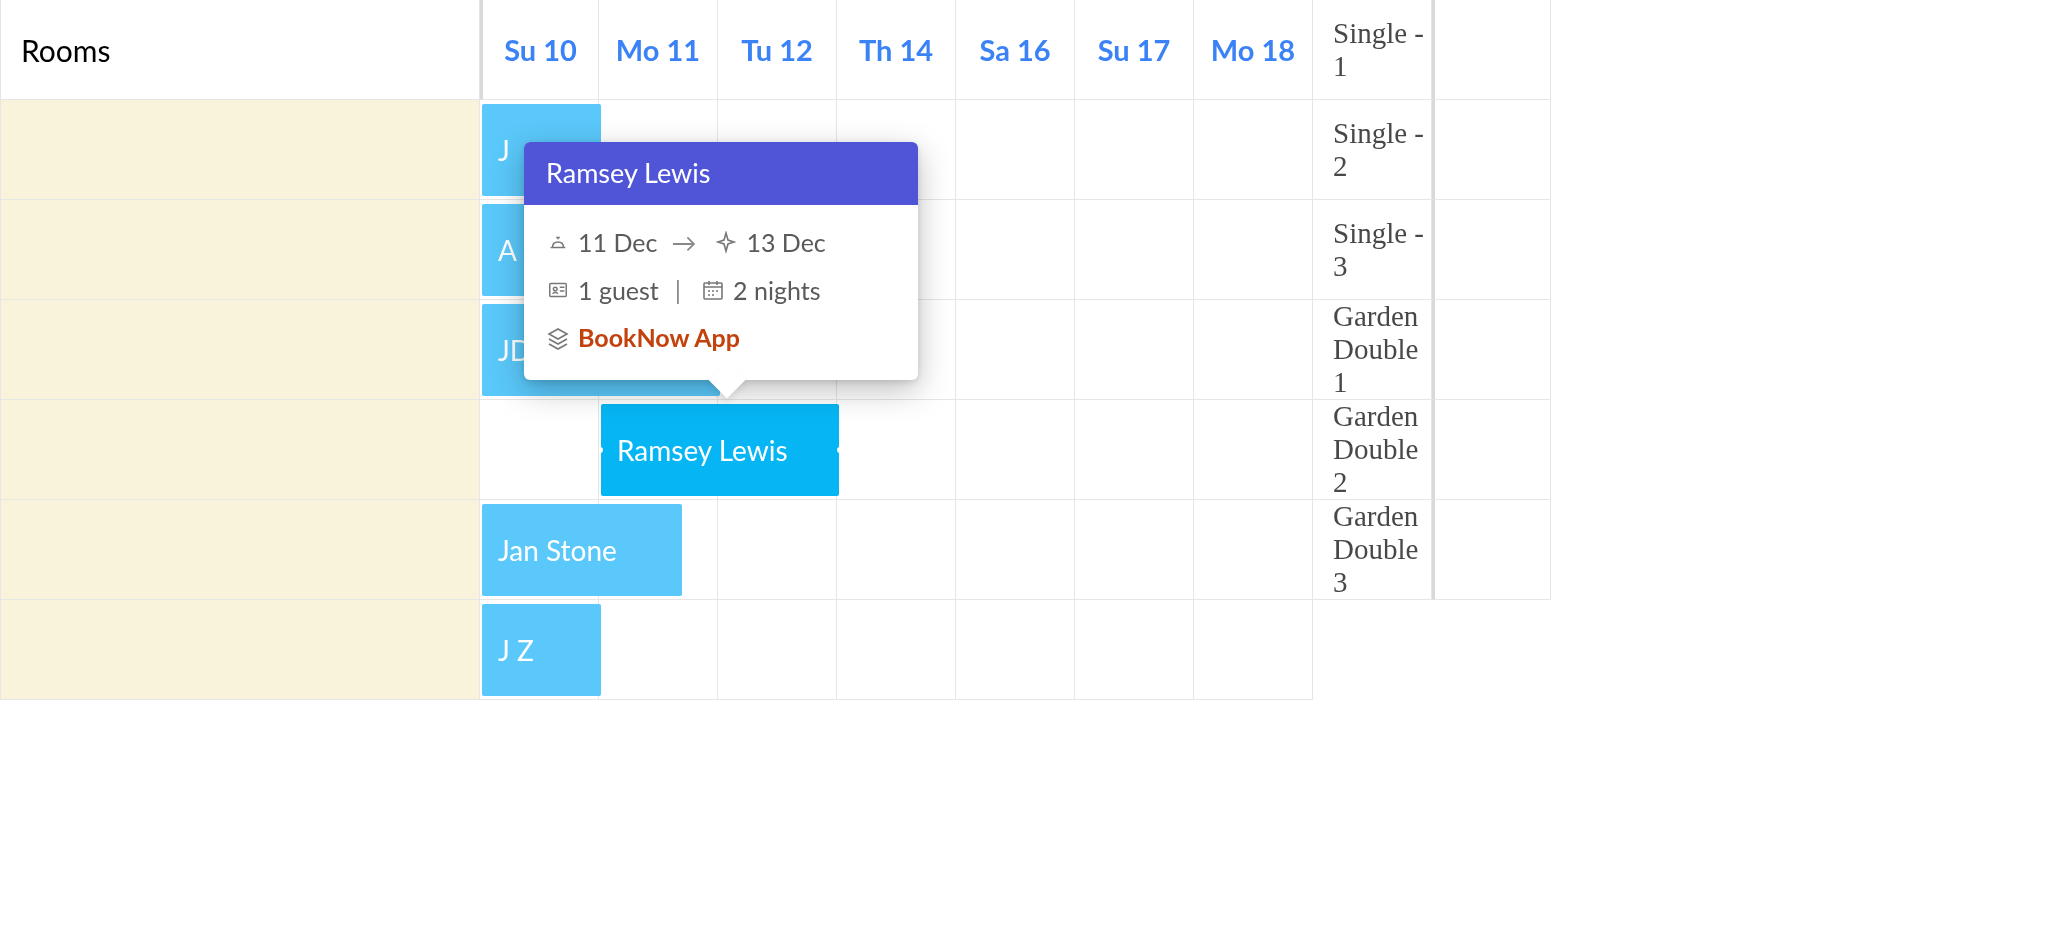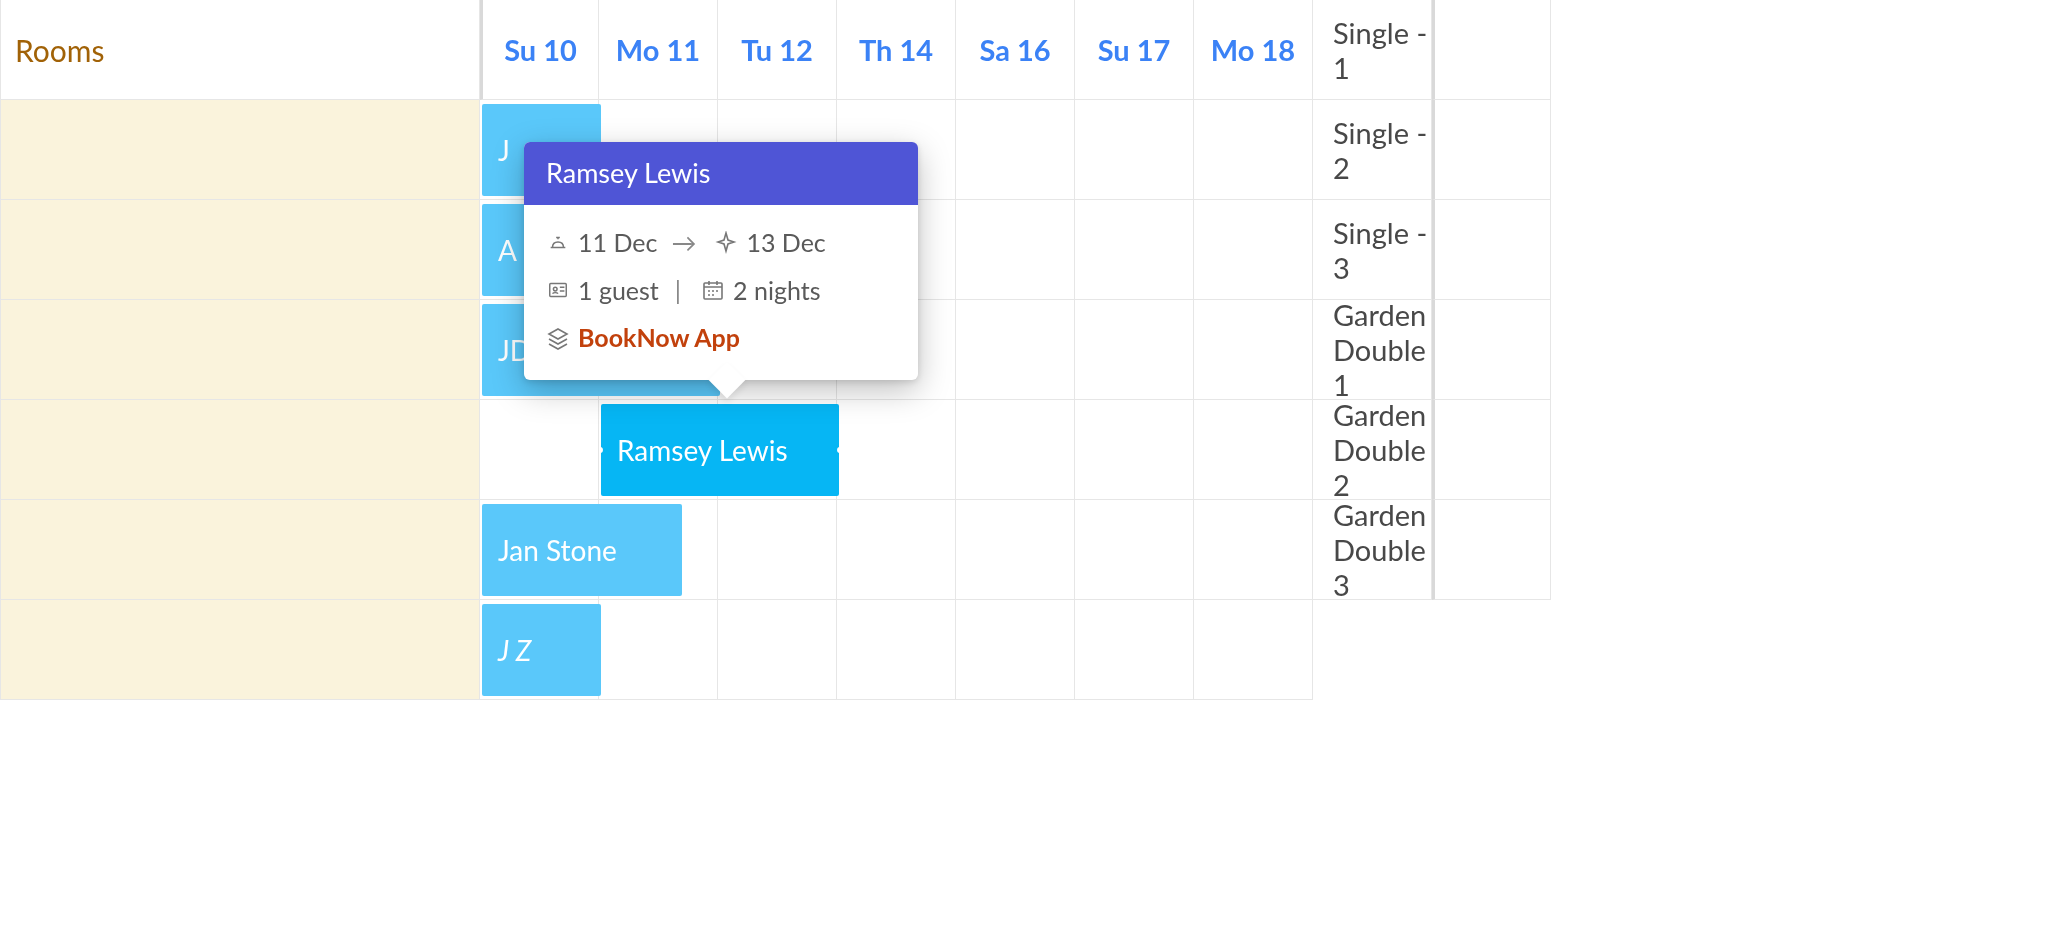--- a/index.html
+++ b/index.html
@@ -27,29 +27,30 @@
       align-items: center;
       justify-content: center;
       font-weight: 400;
     }
     .header-cell {
       color: #3b82f6;
       font-size: 29px;
       font-weight: 700;
     }
     .rooms-header {
-      padding-left: 14px;
+      padding-left: 20px;
       justify-content: flex-start;
-      color: #a16207;
+      color: #000000;
       font-size: 30px;
     }
     .room-label {
       justify-content: flex-start;
       padding-left: 20px;
       font-size: 29px;
+      font-family: Liberation Serif, serif;
     }
     .empty-cell { }
     .today-cell {
       background: #faf3dc;
     }
     
 
     
     .booking {
       position: absolute;
@@ -224,21 +225,21 @@
 
   <div class="booking b-dark" style="left:601px; top:404px; width:238px;">
     <span class="handle left"></span>
     <span>Ramsey Lewis</span>
     <span class="handle right"></span>
   </div>
 
   <div class="booking b-light" style="left:482px; top:504px; width:200px;">
     <span>Jan Stone</span>
   </div>
-  <div class="booking b-light" style="left:482px; top:604px; width:119px;font-style:italic;">
+  <div class="booking b-light" style="left:482px; top:604px; width:119px;">
     <span>J Z</span>
   </div>
 
   <div class="popover" style="left:524px; top:142px;">
     <div class="popover-header">Ramsey Lewis</div>
     <div class="popover-body">
       <div class="pb-row">
         <span class="icon-sm">
           <svg viewBox="0 0 24 24" width="28" height="22" fill="none" stroke="#777" stroke-width="1.6">
             <path d="M4 17h16M6 17c0-4 2.5-6 6-6s6 2 6 6M12 6v2M10 6h4"></path>

